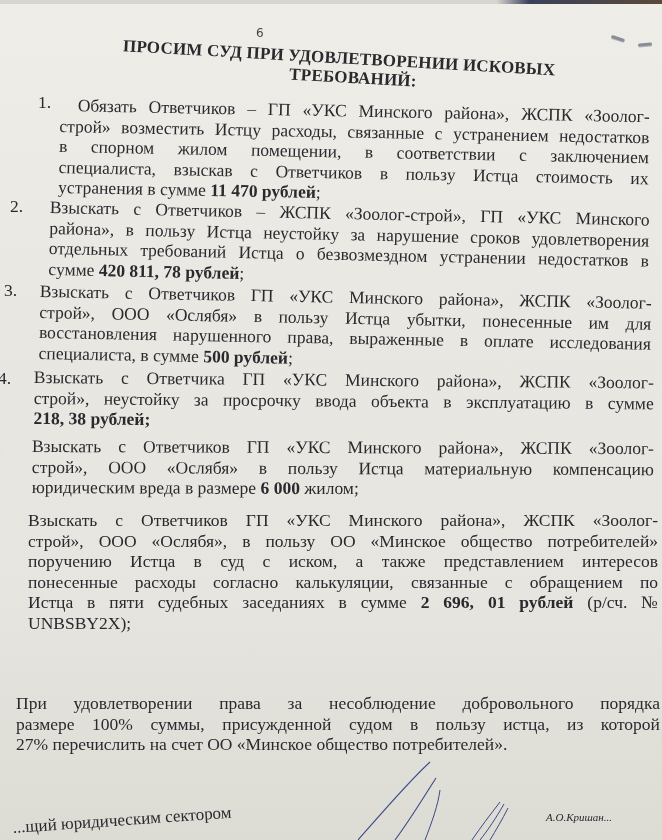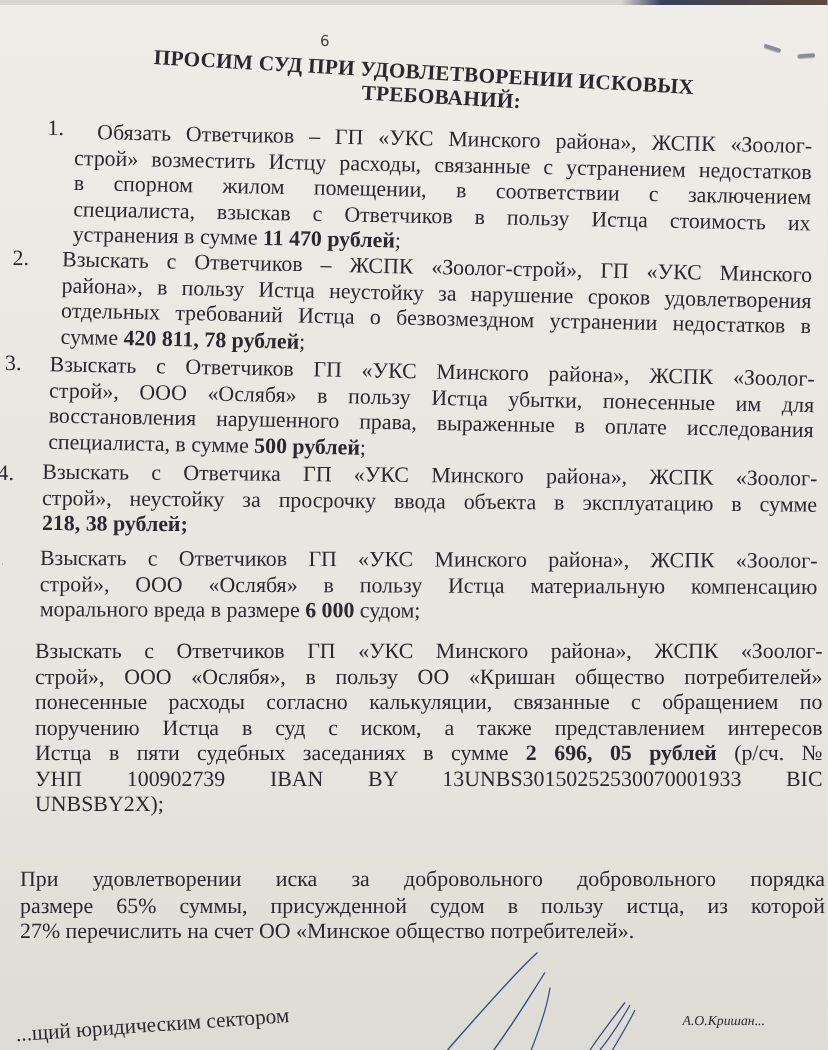--- a/index.html
+++ b/index.html
@@ -168,41 +168,40 @@
       <span class="line just">строй», неустойку за просрочку ввода объекта в эксплуатацию в сумме</span>
       <span class="line"><b>218, 38 рублей;</b><span></span></span>
     </div>
   </div>
 
   <div class="item">
     <span class="num" style="left:-8px; top:436px; overflow:hidden; width:10px;">5.</span>
     <div class="text" style="left:32px; top:436px; width:622px; transform:rotate(0.2deg); transform-origin:left top;">
       <span class="line just">Взыскать с Ответчиков ГП «УКС Минского района», ЖСПК «Зоолог-</span>
       <span class="line just">строй», ООО «Ослябя» в пользу Истца материальную компенсацию</span>
-      <span class="line"><span>морального вреда в размере </span><b>6 000</b><span> судом;</span></span>
+      <span class="line"><span>юридическим вреда в размере </span><b>6 000</b><span> жилом;</span></span>
     </div>
   </div>
 
   <div class="item">
 
     <div class="text" style="left:28px; top:510px; width:630px;">
       <span class="line just">Взыскать с Ответчиков ГП «УКС Минского района», ЖСПК «Зоолог-</span>
-      <span class="line just">строй», ООО «Ослябя», в пользу ОО «Кришан общество потребителей»</span>
+      <span class="line just">строй», ООО «Ослябя», в пользу ОО «Минское общество потребителей»</span>
+      <span class="line just">поручению Истца в суд с иском, а также представлением интересов</span>
       <span class="line just">понесенные расходы согласно калькуляции, связанные с обращением по</span>
-      <span class="line just">поручению Истца в суд с иском, а также представлением интересов</span>
-      <span class="line just"><span>Истца в пяти судебных заседаниях в сумме </span><b>2 696, 05 рублей</b><span> (р/сч. №</span></span>
-      <span class="line just">УНП 100902739 IBAN BY 13UNBS30150252530070001933 BIC</span>
+      <span class="line just"><span>Истца в пяти судебных заседаниях в сумме </span><b>2 696, 01 рублей</b><span> (р/сч. №</span></span>
       <span class="line">UNBSBY2X);</span>
     </div>
   </div>
 
   <div class="item">
     <div class="text" style="left:16px; top:693px; width:644px;">
-      <span class="line just">При удовлетворении иска за добровольного добровольного порядка</span>
-      <span class="line just">размере 65% суммы, присужденной судом в пользу истца, из которой</span>
+      <span class="line just">При удовлетворении права за несоблюдение добровольного порядка</span>
+      <span class="line just">размере 100% суммы, присужденной судом в пользу истца, из которой</span>
       <span class="line">27% перечислить на счет ОО «Минское общество потребителей».</span>
     </div>
   </div>
 </div>
 
 <svg class="signature-svg" width="180" height="80" viewBox="0 0 180 80">
   <path d="M90 2 C 70 20, 40 55, 18 80" stroke="#3b4a8a" stroke-width="1.1" fill="none"></path>
   <path d="M96 18 C 85 35, 70 60, 55 80" stroke="#3b4a8a" stroke-width="1.1" fill="none"></path>
   <path d="M100 30 C 98 45, 92 62, 85 80" stroke="#3b4a8a" stroke-width="1" fill="none"></path>
   <path d="M160 42 C 150 55, 140 68, 132 80" stroke="#3b4a8a" stroke-width="1" fill="none"></path>

